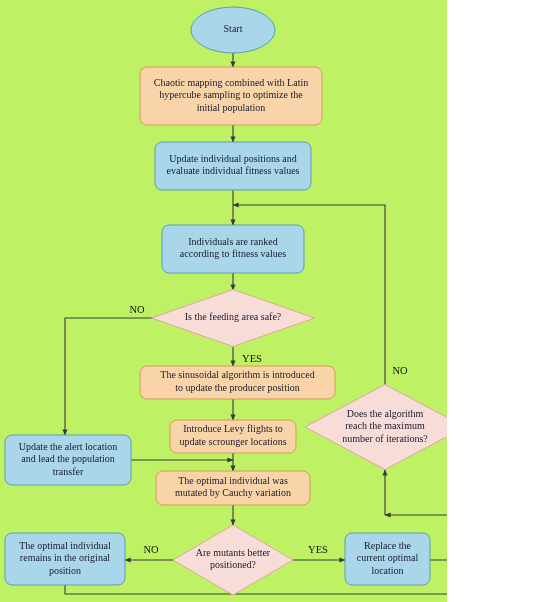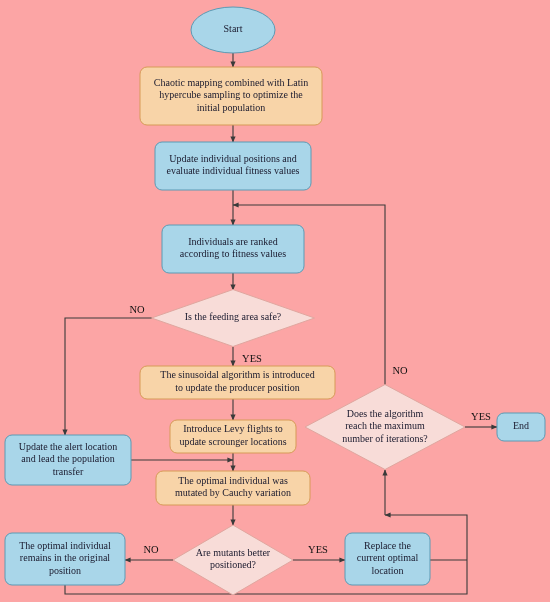--- a/index.html
+++ b/index.html
@@ -1,17 +1,17 @@
 <!DOCTYPE html>
 <html><head>
 <meta charset="utf-8">
 <style>
   html,body{margin:0;padding:0;background:#ffffff;}
   body{width:550px;height:602px;font-family:"Liberation Serif",serif;}
-  #chart-root{position:relative;width:550px;height:602px;overflow:hidden;background:#fca5a5;}
+  #chart-root{position:relative;width:447px;height:602px;overflow:hidden;background:#bef264;}
   svg{display:block;}
   .node-text{font-family:"Liberation Serif",serif;font-size:10px;fill:#1a1a2e;text-anchor:middle;dominant-baseline:middle;}
   .edge-label{font-family:"Liberation Serif",serif;font-size:10.5px;fill:#111;text-anchor:middle;}
   .edge-line{stroke:#3a3a3a;stroke-width:1.1;fill:none;}
 </style>
 </head>
 <body>
 
 <div id="chart-root">
   <svg id="flow-svg" width="550" height="602" viewBox="0 0 550 602">

